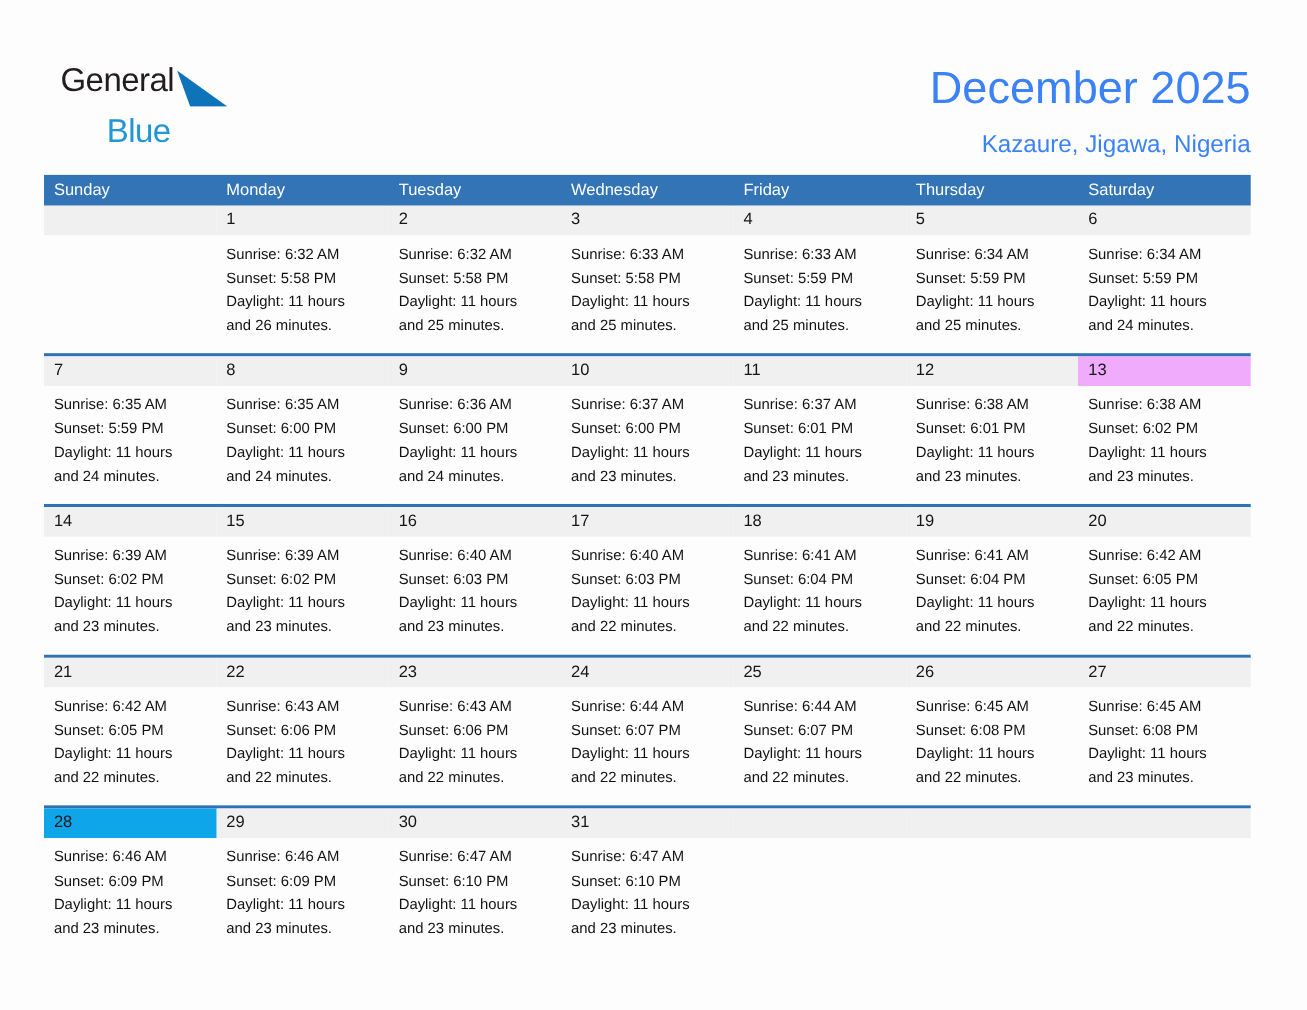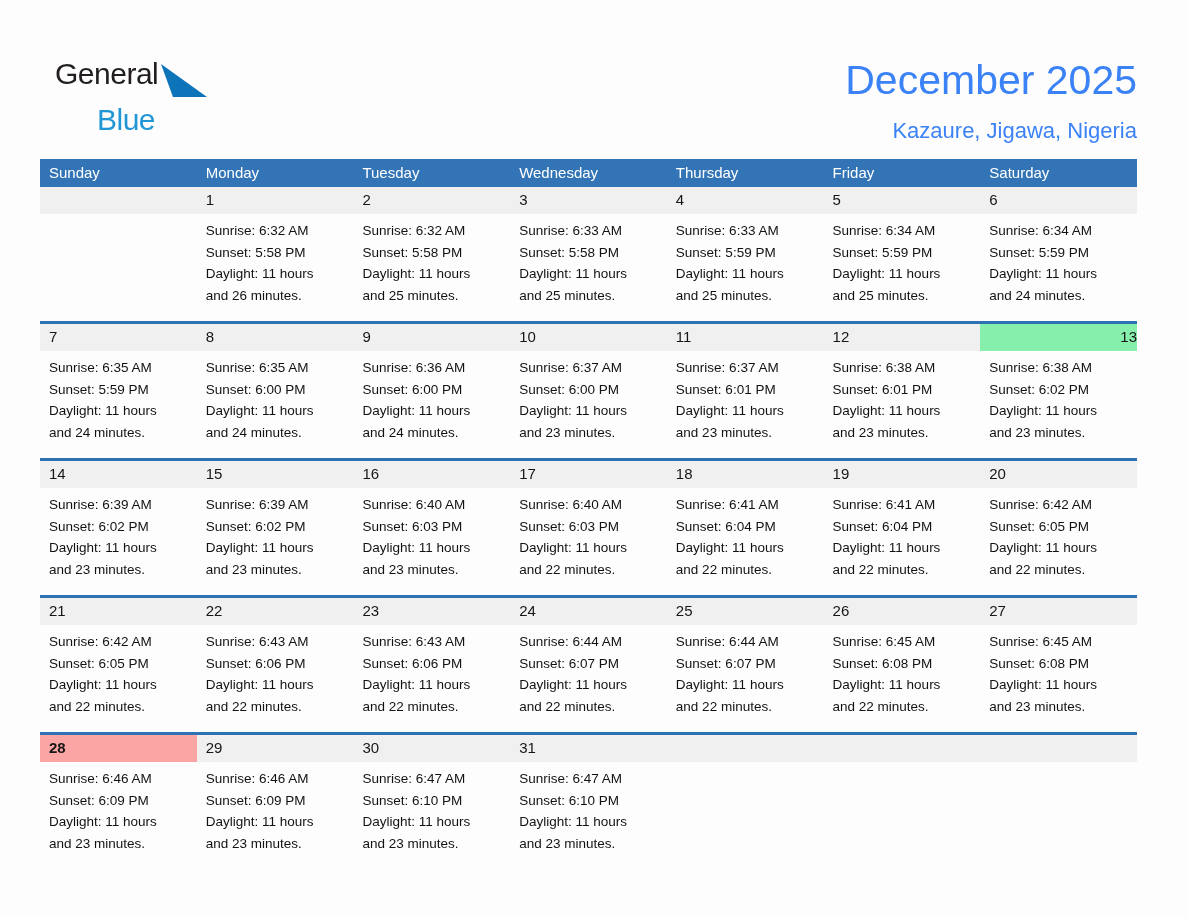--- a/index.html
+++ b/index.html
@@ -39,22 +39,22 @@
 
   <div class="title">December 2025</div>
   <div class="subtitle">Kazaure, Jigawa, Nigeria</div>
 
   <div class="calendar">
     <div class="weekday-row" style="background: rgb(50, 116, 181);">
       <div class="weekday-cell">Sunday</div>
       <div class="weekday-cell">Monday</div>
       <div class="weekday-cell">Tuesday</div>
       <div class="weekday-cell">Wednesday</div>
+      <div class="weekday-cell">Friday</div>
       <div class="weekday-cell">Thursday</div>
-      <div class="weekday-cell">Friday</div>
       <div class="weekday-cell">Saturday</div>
     </div>
     <div id="weeks-container">
         <div class="week">
           <div class="cell">
             <div class="num" style="background: rgb(240, 240, 241);"></div>
             <div class="details"></div>
           </div>
           <div class="cell">
             <div class="num" style="background: rgb(240, 240, 241);">1</div>
@@ -160,21 +160,21 @@
           <div class="cell">
             <div class="num" style="background: rgb(240, 240, 241);">12</div>
             <div class="details">
               <div>Sunrise: 6:38 AM</div>
               <div>Sunset: 6:01 PM</div>
               <div>Daylight: 11 hours</div>
               <div>and 23 minutes.</div>
             </div>
           </div>
           <div class="cell">
-            <div class="num" style="background: #86efac; text-align: right;">13</div>
+            <div class="num" style="background: #f0abfc;">13</div>
             <div class="details">
               <div>Sunrise: 6:38 AM</div>
               <div>Sunset: 6:02 PM</div>
               <div>Daylight: 11 hours</div>
               <div>and 23 minutes.</div>
             </div>
           </div>
         </div>
         <div class="week" style="border-top-color: rgb(46, 114, 179);">
           <div class="cell">
@@ -301,21 +301,21 @@
             <div class="details">
               <div>Sunrise: 6:45 AM</div>
               <div>Sunset: 6:08 PM</div>
               <div>Daylight: 11 hours</div>
               <div>and 23 minutes.</div>
             </div>
           </div>
         </div>
         <div class="week" style="border-top-color: rgb(46, 114, 179);">
           <div class="cell">
-            <div class="num" style="background: #fca5a5; font-weight: bold;">28</div>
+            <div class="num" style="background: #0ea5e9;">28</div>
             <div class="details">
               <div>Sunrise: 6:46 AM</div>
               <div>Sunset: 6:09 PM</div>
               <div>Daylight: 11 hours</div>
               <div>and 23 minutes.</div>
             </div>
           </div>
           <div class="cell">
             <div class="num" style="background: rgb(240, 240, 241);">29</div>
             <div class="details">

